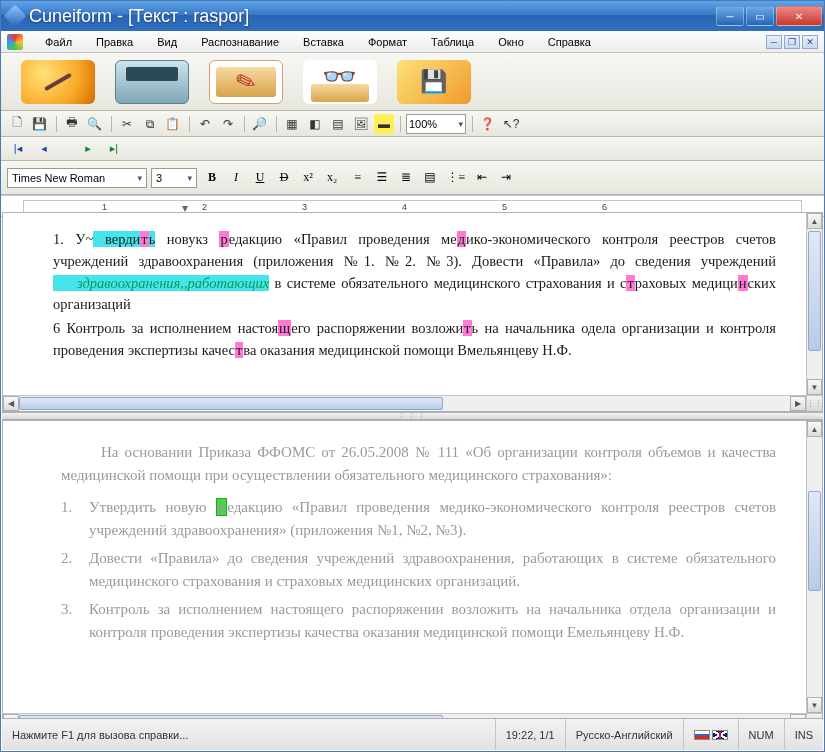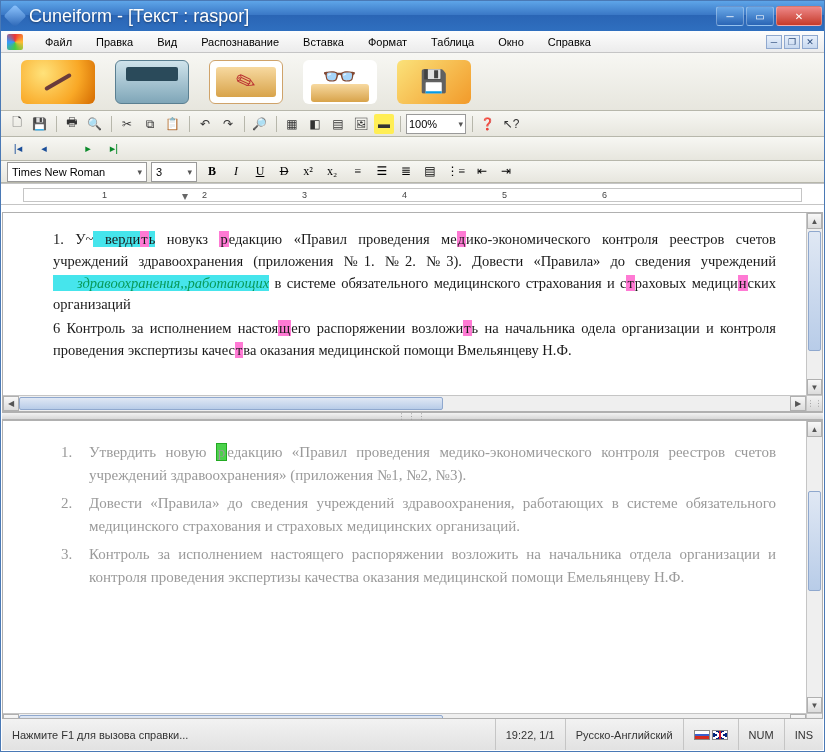--- a/index.html
+++ b/index.html
@@ -90,21 +90,21 @@
   .tbrow .sep::after{content:""; width:1px; height:16px; background:#b7b7ab;}
   .zoom-combo {
     height:20px; width:60px; border:1px solid #9a9a9a;
     background:#fff; font-size:11px; display:flex; align-items:center; padding:0 2px;
   }
   .zoom-combo::after{content:"▾"; margin-left:auto; font-size:9px; color:#555;}
   
   .navrow{ height:24px; gap:4px; }
   .navrow .nbtn{ width:22px; height:18px; display:flex; align-items:center; justify-content:center; color:#1a4e99; font-size:11px;}
   
-  .fmtrow{ height:22px; gap:2px; }
+  .fmtrow{ height:34px; gap:2px; }
   .font-combo{
     height:20px; width:140px; border:1px solid #9a9a9a; background:#fff;
     font-size:11px; padding:0 4px; display:flex; align-items:center;
   }
   .font-combo::after{content:"▾"; margin-left:auto; font-size:9px; color:#555;}
   .size-combo{ width:46px; }
   .fbtn{
     width:22px; height:20px; display:flex; align-items:center; justify-content:center;
     font-size:12px; font-family:"Times New Roman", serif;
   }
@@ -315,20 +315,21 @@
         </div>
       <div class="arrow">▶</div>
       <div class="grip">⋮⋮</div>
     </div>
   </div>
 
   <div class="splitter">⋮⋮⋮</div>
 
   <div class="pane pane-bottom">
     <div class="doc doc-bottom" style="right:16px; bottom:16px;">
+      <p style="text-indent:40px;">На основании Приказа ФФОМС от 26.05.2008 № 111 «Об организации контроля объемов и качества медицинской помощи при осуществлении обязательного медицинского страхования»:</p>
       <ol>
         <li><span class="num">1.</span>
           <span>Утвердить новую </span><span class="hl-green">р</span><span>едакцию «Правил проведения медико-экономического контроля реестров счетов учреждений здравоохранения» (приложения №1, №2, №3).</span>
         </li>
         <li><span class="num">2.</span><span>Довести «Правила» до сведения учреждений здравоохранения, работающих в системе обязательного медицинского страхования и страховых медицинских организаций.</span></li>
         <li><span class="num">3.</span><span>Контроль за исполнением настоящего распоряжении возложить на начальника отдела организации и контроля проведения экспертизы качества оказания медицинской помощи Емельянцеву Н.Ф.</span></li>
       </ol>
     </div>
     <div class="vscroll">
       <div class="arrow">▲</div>

